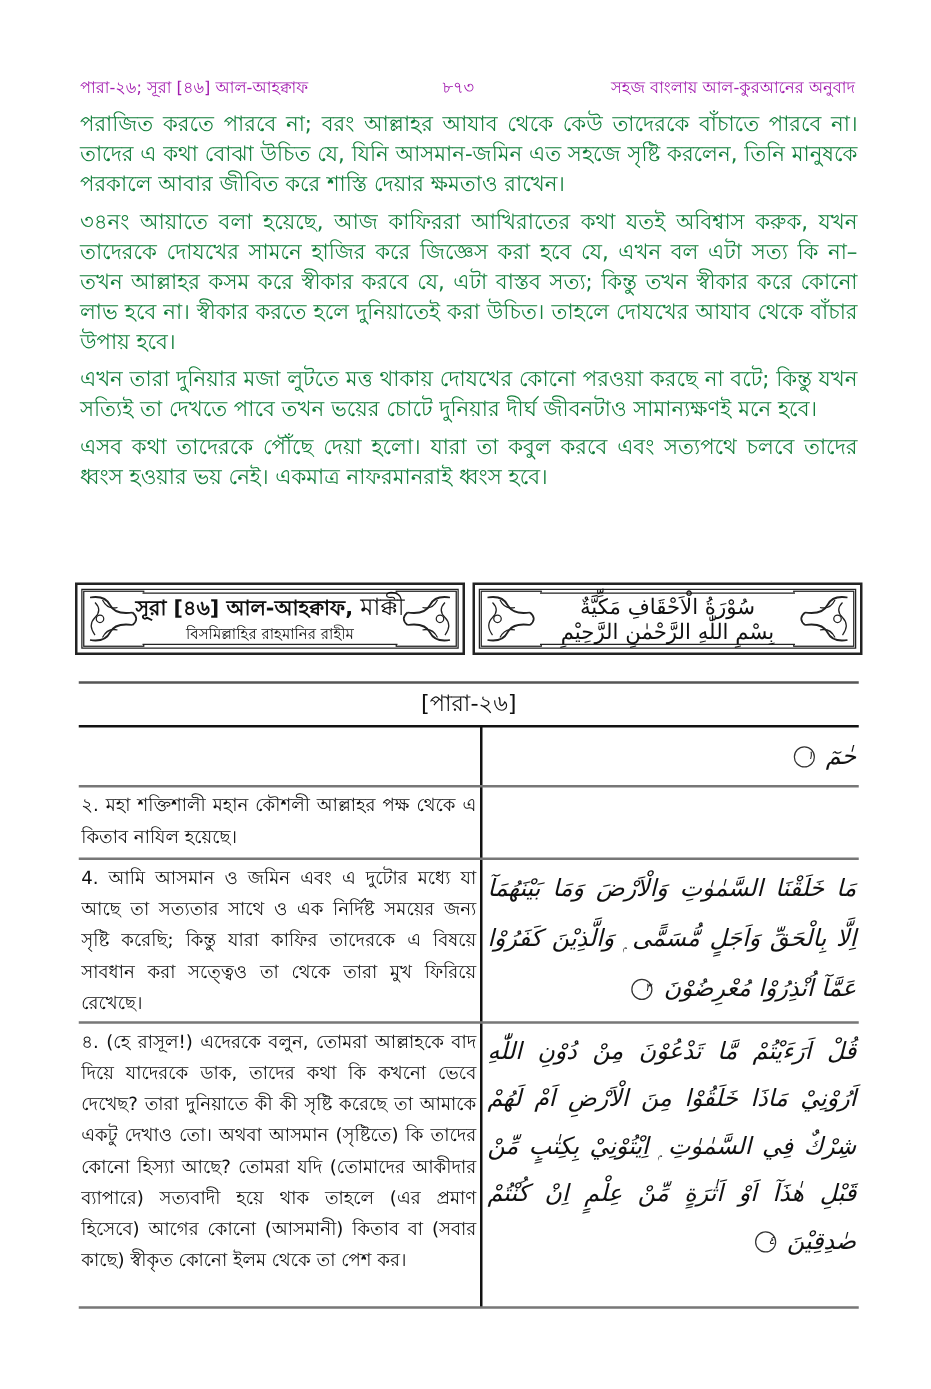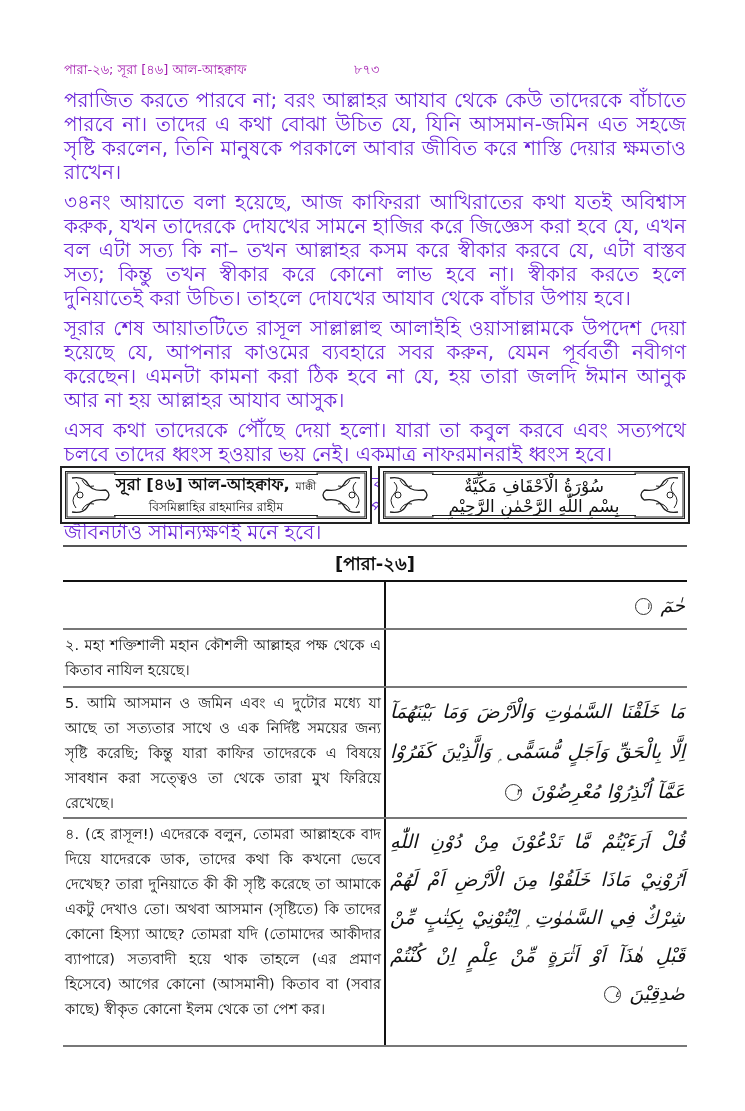--- a/index.html
+++ b/index.html
@@ -9,21 +9,21 @@
     .running-header {
       position: absolute; top: 60px; left: 64px; width: 620px; height: 22px;
       font-size: 13px; color: #a21caf;
     }
     .running-header .left { position: absolute; left: 0; top: 0; }
     .running-header .center { position: absolute; left: 290px; top: 0; }
     .running-header .right { position: absolute; right: 0; top: 0; }
 
     .commentary {
       position: absolute; top: 88px; left: 64px; width: 622px;
-      font-size: 20px; line-height: 24px; text-align: justify; color: #6d28d9;
+      font-size: 17px; line-height: 24px; text-align: justify; color: #15803d;
     }
     .commentary p { margin-bottom: 6px; text-align-last: left; }
 
     .surah-banner {
       position: absolute; top: 466px; left: 60px; width: 630px; height: 58px;
       display: flex; justify-content: space-between;
     }
     .banner-box {
       position: relative; width: 312px; height: 58px;
       border: 2px solid #222; background: #fff;
@@ -36,31 +36,31 @@
     }
     .orn.l { left: 4px; }
     .orn.r { right: 4px; }
     .banner-inner {
       position: absolute; left: 52px; right: 52px; top: 6px; bottom: 6px;
       border: 1px solid #222; border-left: none; border-right: none;
       display: flex; flex-direction: column; align-items: center; justify-content: center;
       background: #fff;
     }
     .banner-title { font-size: 16.5px; font-weight: 600; line-height: 22px; white-space: nowrap; }
-    .banner-title .sm { font-size: 11px; font-weight: 500; }
+    .banner-title .sm { font-size: 19px; font-weight: 500; }
     .banner-sub { font-size: 12px; line-height: 18px; }
     .arabic { font-family: "DejaVu Sans", sans-serif; direction: rtl; }
     .banner-title.arabic { font-size: 17px; font-weight: 400; }
     .banner-sub.arabic { font-size: 17px; text-align: center; }
 
     .banner-rule { position: absolute; top: 545px; left: 63px; width: 624px; height: 2px; background: #555; }
 
     .para-marker {
       position: absolute; top: 551px; left: 63px; width: 624px; text-align: center;
-      font-size: 18px; font-weight: 700; line-height: 26px;
+      font-size: 18px; font-weight: 400; line-height: 26px;
     }
     .para-rule { position: absolute; top: 580px; left: 63px; width: 624px; height: 1.5px; background: #111; }
 
     .verse-table { position: absolute; top: 581px; left: 63px; width: 624px; }
     .col-divider { position: absolute; top: 581px; left: 384px; width: 1.5px; height: 465px; background: #111; }
     .verse-row { position: absolute; left: 0; width: 624px; }
     .verse-row .bn {
       position: absolute; left: 2px; top: 0; width: 316px;
       font-size: 14.5px; line-height: 25px; text-align: justify; text-align-last: left;
     }
@@ -75,28 +75,28 @@
       font-size: 9px; line-height: 14px; text-align: center; vertical-align: middle; margin: 0 3px;
       font-family: "DejaVu Sans", sans-serif; direction: ltr;
     }
   </style>
 </head>
 <body>
 
 <div class="running-header">
   <span class="left">পারা-২৬; সূরা [৪৬] আল-আহক্বাফ</span>
   <span class="center">৮৭৩</span>
+  <span class="right">সহজ বাংলায় আল-কুরআনের অনুবাদ</span>
 </div>
 
 <div class="commentary">
   <p>পরাজিত করতে পারবে না; বরং আল্লাহর আযাব থেকে কেউ তাদেরকে বাঁচাতে পারবে না। তাদের এ কথা বোঝা উচিত যে, যিনি আসমান-জমিন এত সহজে সৃষ্টি করলেন, তিনি মানুষকে পরকালে আবার জীবিত করে শাস্তি দেয়ার ক্ষমতাও রাখেন।</p>
   <p>৩৪নং আয়াতে বলা হয়েছে, আজ কাফিররা আখিরাতের কথা যতই অবিশ্বাস করুক, যখন তাদেরকে দোযখের সামনে হাজির করে জিজ্ঞেস করা হবে যে, এখন বল এটা সত্য কি না– তখন আল্লাহর কসম করে স্বীকার করবে যে, এটা বাস্তব সত্য; কিন্তু তখন স্বীকার করে কোনো লাভ হবে না। স্বীকার করতে হলে দুনিয়াতেই করা উচিত। তাহলে দোযখের আযাব থেকে বাঁচার উপায় হবে।</p>
-  <p>সূরার শেষ আয়াতটিতে রাসূল সাল্লাল্লাহু আলাইহি ওয়াসাল্লামকে উপদেশ দেয়া হয়েছে যে, আপনার কাওমের ব্যবহারে সবর করুন, যেমন পূর্ববর্তী নবীগণ করেছেন। এমনটা কামনা করা ঠিক হবে না যে, হয় তারা জলদি ঈমান আনুক আর না হয় আল্লাহর আযাব আসুক।</p>
+  <p>এখন তারা দুনিয়ার মজা লুটতে মত্ত থাকায় দোযখের কোনো পরওয়া করছে না বটে; কিন্তু যখন সত্যিই তা দেখতে পাবে তখন ভয়ের চোটে দুনিয়ার দীর্ঘ জীবনটাও সামান্যক্ষণই মনে হবে।</p>
   <p>এসব কথা তাদেরকে পৌঁছে দেয়া হলো। যারা তা কবুল করবে এবং সত্যপথে চলবে তাদের ধ্বংস হওয়ার ভয় নেই। একমাত্র নাফরমানরাই ধ্বংস হবে।</p>
-  <p>এখন তারা দুনিয়ার মজা লুটতে মত্ত থাকায় দোযখের কোনো পরওয়া করছে না বটে; কিন্তু যখন সত্যিই তা দেখতে পাবে তখন ভয়ের চোটে দুনিয়ার দীর্ঘ জীবনটাও সামান্যক্ষণই মনে হবে।</p>
 </div>
 
 <div class="surah-banner">
   <div class="banner-box">
     <svg class="orn l" viewBox="0 0 50 46">
       <rect x="1" y="1" width="48" height="44" fill="none" stroke="#222" stroke-width="1"></rect>
       <path d="M6 6 Q18 4 22 12 Q26 20 40 18 M6 40 Q18 42 22 34 Q26 26 40 28 M40 18 Q46 23 40 28" fill="none" stroke="#222" stroke-width="1.4"></path>
       <path d="M10 10 q6 6 0 12 q-6 6 0 14 M16 8 q4 8 12 6 M16 38 q4 -8 12 -6" fill="none" stroke="#222" stroke-width="1"></path>
       <circle cx="14" cy="23" r="3" fill="none" stroke="#222" stroke-width="1"></circle>
     </svg>
@@ -149,21 +149,21 @@
     </div>
   </div>
   <div class="row-rule" style="top:47px;"></div>
 
   <div class="verse-row" style="top:52px;height:50px;">
     <div class="bn">২. মহা শক্তিশালী মহান কৌশলী আল্লাহর পক্ষ থেকে এ কিতাব নাযিল হয়েছে।</div>
   </div>
   <div class="row-rule" style="top:105px;"></div>
 
   <div class="verse-row" style="top:110px;height:125px;">
-    <div class="bn">5. আমি আসমান ও জমিন এবং এ দুটোর মধ্যে যা আছে তা সত্যতার সাথে ও এক নির্দিষ্ট সময়ের জন্য সৃষ্টি করেছি; কিন্তু যারা কাফির তাদেরকে এ বিষয়ে সাবধান করা সত্ত্বেও তা থেকে তারা মুখ ফিরিয়ে রেখেছে।</div>
+    <div class="bn">4. আমি আসমান ও জমিন এবং এ দুটোর মধ্যে যা আছে তা সত্যতার সাথে ও এক নির্দিষ্ট সময়ের জন্য সৃষ্টি করেছি; কিন্তু যারা কাফির তাদেরকে এ বিষয়ে সাবধান করা সত্ত্বেও তা থেকে তারা মুখ ফিরিয়ে রেখেছে।</div>
     <div class="ar" style="line-height:40px;">
       <span>مَا خَلَقْنَا السَّمٰوٰتِ وَالْاَرْضَ وَمَا بَيْنَهُمَآ اِلَّا بِالْحَقِّ وَاَجَلٍ مُّسَمًّى ۭ وَالَّذِيْنَ كَفَرُوْا عَمَّآ اُنْذِرُوْا مُعْرِضُوْنَ</span>
       <span class="ayah-mark">٣</span>
     </div>
   </div>
   <div class="row-rule" style="top:236px;"></div>
 
   <div class="verse-row" style="top:241px;height:222px;">
     <div class="bn">৪. (হে রাসূল!) এদেরকে বলুন, তোমরা আল্লাহকে বাদ দিয়ে যাদেরকে ডাক, তাদের কথা কি কখনো ভেবে দেখেছ? তারা দুনিয়াতে কী কী সৃষ্টি করেছে তা আমাকে একটু দেখাও তো। অথবা আসমান (সৃষ্টিতে) কি তাদের কোনো হিস্যা আছে? তোমরা যদি (তোমাদের আকীদার ব্যাপারে) সত্যবাদী হয়ে থাক তাহলে (এর প্রমাণ হিসেবে) আগের কোনো (আসমানী) কিতাব বা (সবার কাছে) স্বীকৃত কোনো ইলম থেকে তা পেশ কর।</div>
     <div class="ar" style="line-height:38px;">

